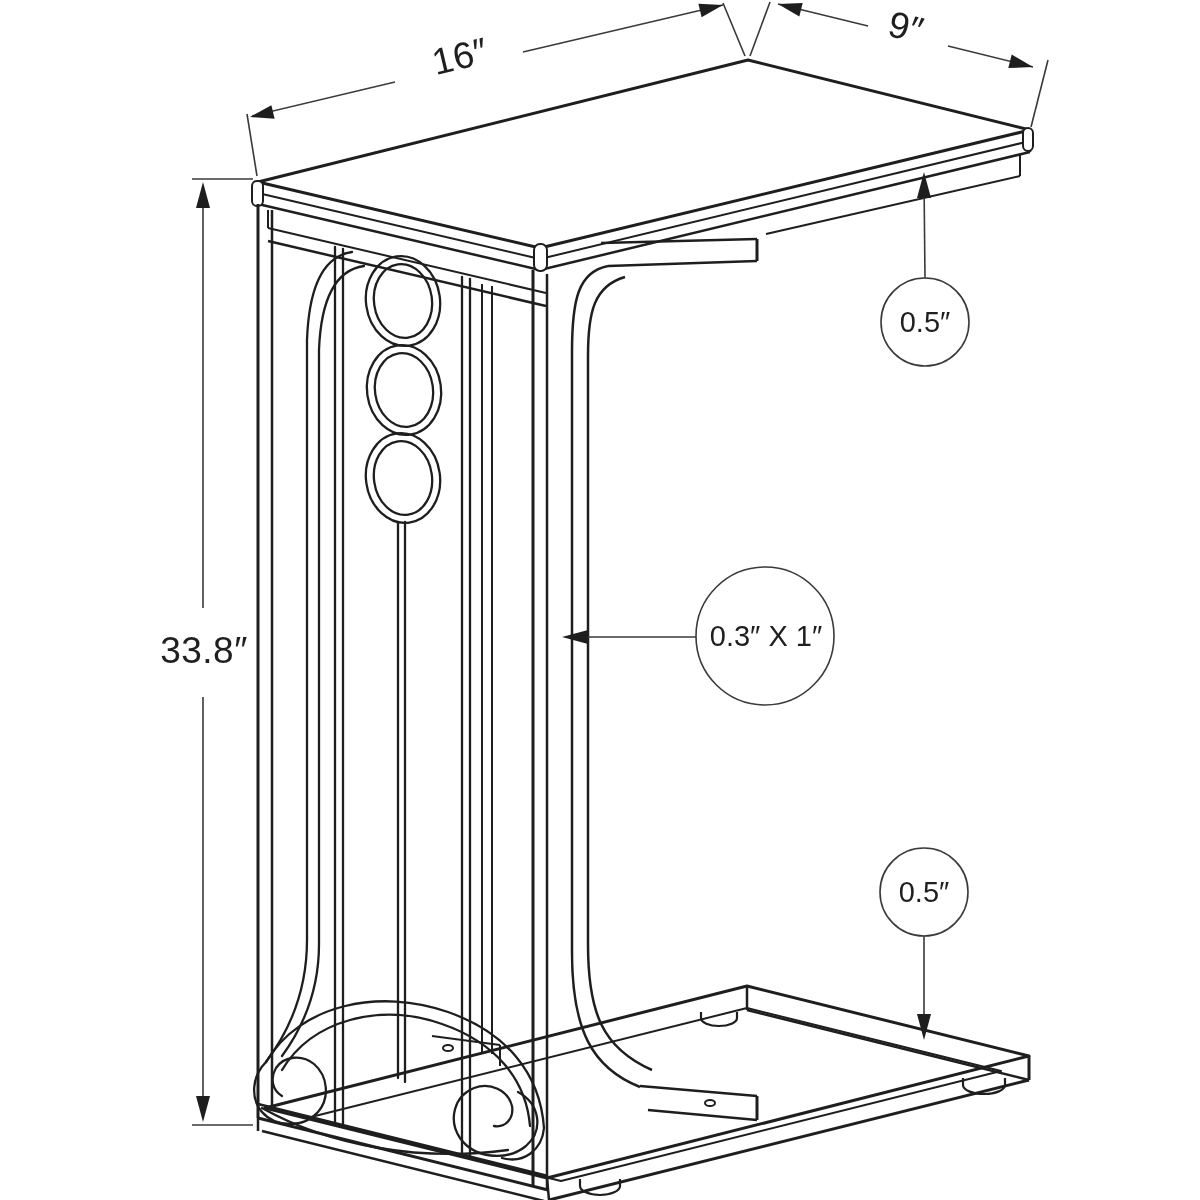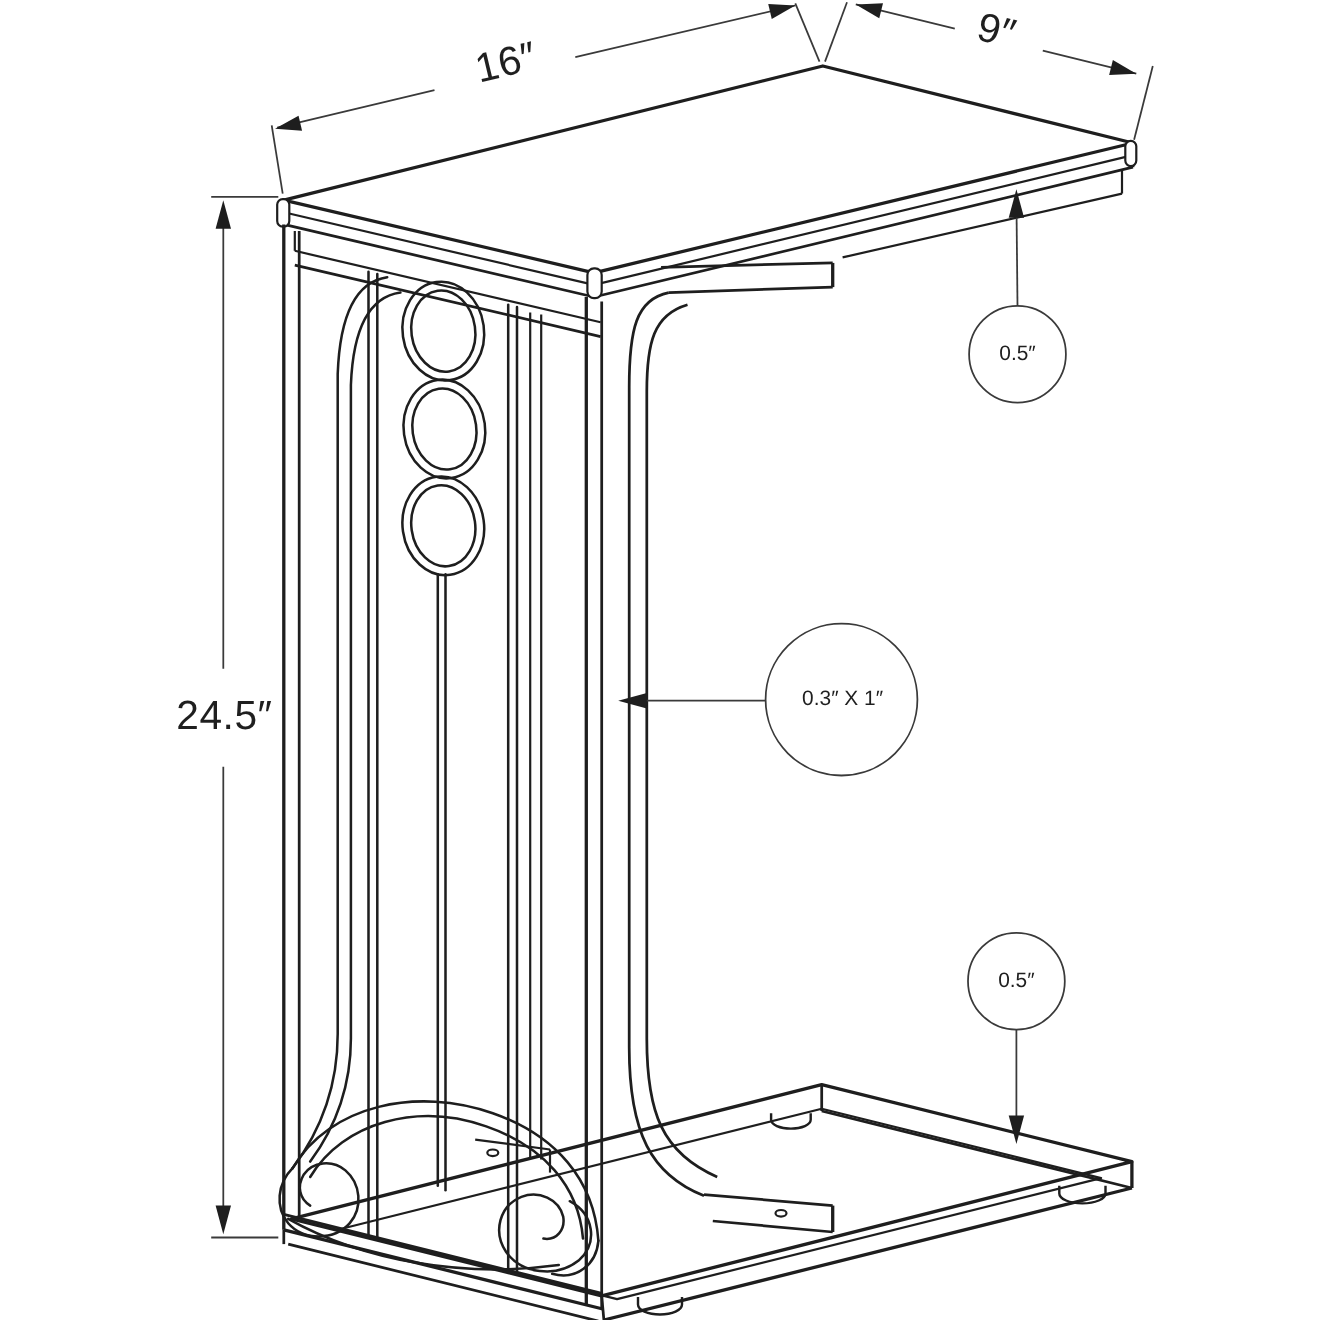--- a/index.html
+++ b/index.html
@@ -20,21 +20,21 @@
     letter-spacing:0.5px;
     white-space:nowrap;
     user-select:none;
   }
   .dim-label.rot-left{transform:translate(-50%,-50%) rotate(-13.5deg);}
   .dim-label.rot-right{transform:translate(-50%,-50%) rotate(13.5deg);}
   .callout-label{
     position:absolute;
     transform:translate(-50%,-50%);
     color:#1f1f1f;
-    font-size:19px;
+    font-size:29px;
     font-weight:500;
     white-space:nowrap;
     user-select:none;
   }
 </style>
 </head>
 <body>
 
 <div id="stage">
 
@@ -193,20 +193,20 @@
       <circle cx="924" cy="892" r="44" fill="#ffffff"></circle>
       <path d="M924,936 L924,1030"></path>
       <path d="M924,1040 L917,1014 L931,1014 Z" fill="#1e1e1e" stroke="none"></path>
     </g>
   </svg>
 
   <div class="dim-label rot-left" style="left:460px;top:57px;">16″</div>
 
   <div class="dim-label rot-right" style="left:906px;top:28px;">9″</div>
 
-  <div class="dim-label" style="left:204px;top:651px;">24.5″</div>
+  <div class="dim-label" style="left:204px;top:651px;">33.8″</div>
 
   <div class="callout-label" style="left:925px;top:322px;">0.5″</div>
 
   <div class="callout-label" style="left:766px;top:636px;">0.3″ X 1″</div>
 
   <div class="callout-label" style="left:924px;top:892px;">0.5″</div>
 </div>
 
 </body></html>

